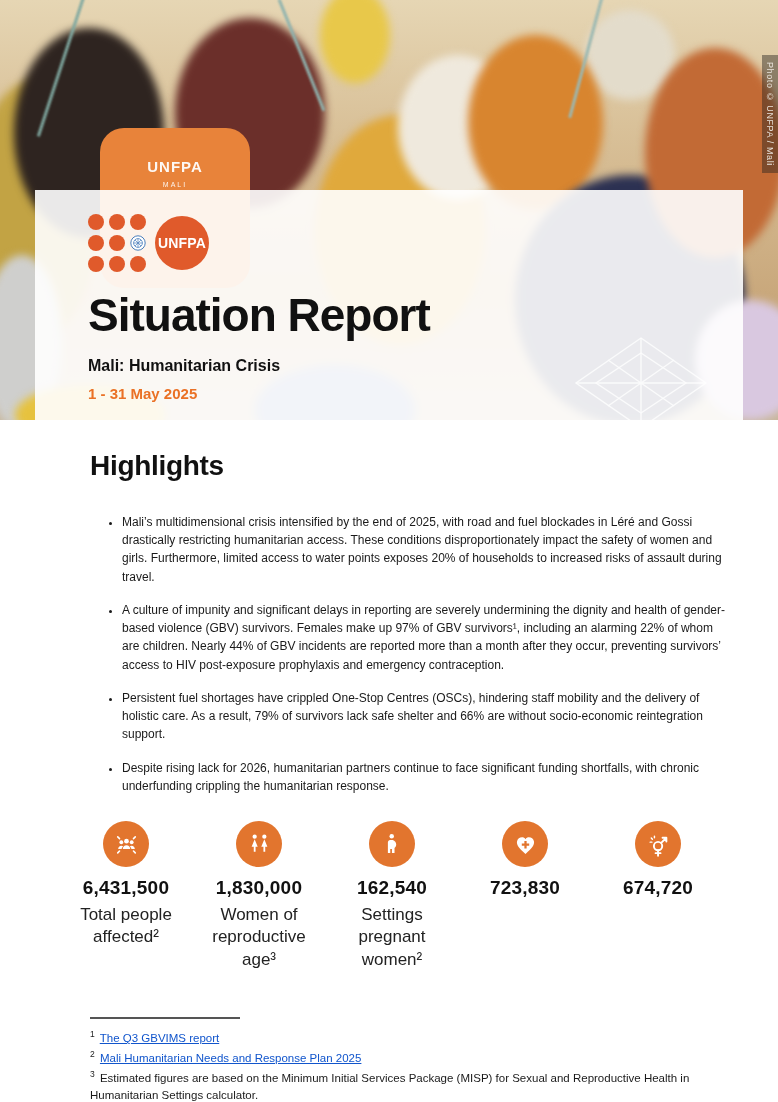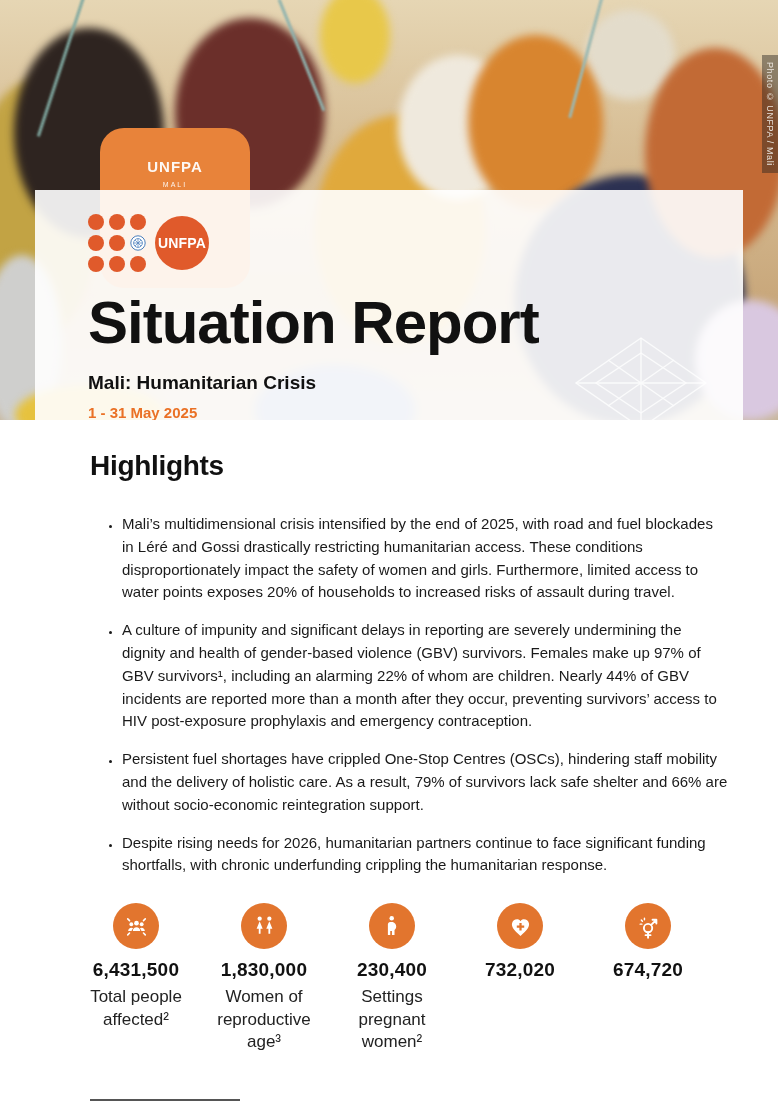--- a/index.html
+++ b/index.html
@@ -45,32 +45,32 @@
           background:rgba(40,35,30,.45);padding:7px 3px;letter-spacing:.6px;}
 
   
   .card{position:absolute;left:35px;right:35px;top:190px;bottom:0;background:rgba(255,255,255,.9);padding:24px 50px 0 53px;}
   .logo{display:flex;align-items:center;gap:9px;height:58px;}
   .dots{display:grid;grid-template-columns:repeat(3,16px);grid-auto-rows:16px;gap:5px;}
   .dot{width:16px;height:16px;border-radius:50%;background:var(--brand-orange);}
   .emblem{width:16px;height:16px;}
   .logo-circle{width:54px;height:54px;border-radius:50%;background:var(--brand-orange);display:flex;align-items:center;justify-content:center;}
   .logo-circle span{color:#fff;font-weight:bold;font-size:14px;letter-spacing:.2px;}
-  h1.title{font-size:60px;font-weight:800;letter-spacing:-1px;color:#111;margin-top:16px;}
-  h2.subtitle{font-size:19px;font-weight:bold;color:#111;margin-top:15px;}
+  h1.title{font-size:46px;font-weight:800;letter-spacing:-1px;color:#111;margin-top:16px;}
+  h2.subtitle{font-size:16px;font-weight:bold;color:#111;margin-top:15px;}
   .date{font-size:15px;font-weight:bold;color:var(--accent-orange);margin-top:10px;}
 
   
   main{padding:30px 50px 0 90px;}
   h2.highlights{font-size:28px;font-weight:800;color:#111;margin-bottom:31px;letter-spacing:-.3px;}
   ul.bullets{list-style:disc;padding-left:32px;}
-  ul.bullets li{font-size:15px;line-height:1.52;margin-bottom:15px;color:#1a1a1a;}
+  ul.bullets li{font-size:12px;line-height:1.52;margin-bottom:15px;color:#1a1a1a;}
   ul.bullets li::marker{font-size:11px;}
 
-  .stats{display:flex;justify-content:center;width:660px;margin:26px 0 0 -28px;}
+  .stats{display:flex;justify-content:space-between;width:660px;margin:26px 0 0 -28px;}
   .stat{width:128px;display:flex;flex-direction:column;align-items:center;text-align:center;}
   .stat-circle{width:46px;height:46px;border-radius:50%;background:var(--stat-orange);display:flex;align-items:center;justify-content:center;}
   .stat-circle svg{width:27px;height:27px;}
   .cut{fill:var(--stat-orange);}
   .stat-value{font-size:19px;font-weight:800;color:#111;margin-top:10px;letter-spacing:.2px;}
   .stat-label{font-size:17px;line-height:1.32;color:#222;margin-top:5px;}
 
   .footnotes{margin-top:46px;}
   .fn-divider{width:150px;border-top:2px solid #555;margin-bottom:9px;}
   .fn{font-size:11.5px;line-height:1.55;color:#1a1a1a;max-width:648px;}
@@ -142,21 +142,21 @@
       <div class="date">1 - 31 May 2025</div>
     </div>
   </header>
 
   <main>
     <h2 class="highlights">Highlights</h2>
     <ul class="bullets">
       <li>Mali’s multidimensional crisis intensified by the end of 2025, with road and fuel blockades in Léré and Gossi drastically restricting humanitarian access. These conditions disproportionately impact the safety of women and girls. Furthermore, limited access to water points exposes 20% of households to increased risks of assault during travel.</li>
       <li>A culture of impunity and significant delays in reporting are severely undermining the dignity and health of gender-based violence (GBV) survivors. Females make up 97% of GBV survivors¹, including an alarming 22% of whom are children. Nearly 44% of GBV incidents are reported more than a month after they occur, preventing survivors’ access to HIV post-exposure prophylaxis and emergency contraception.</li>
       <li>Persistent fuel shortages have crippled One-Stop Centres (OSCs), hindering staff mobility and the delivery of holistic care. As a result, 79% of survivors lack safe shelter and 66% are without socio-economic reintegration support.</li>
-      <li>Despite rising needs for 2026,  humanitarian partners continue to face significant funding shortfalls, with chronic underfunding crippling the humanitarian response.</li>
+      <li>Despite rising lack for 2026,  humanitarian partners continue to face significant funding shortfalls, with chronic underfunding crippling the humanitarian response.</li>
     </ul>
 
     <div class="stats">
 
       <div class="stat">
         <div class="stat-circle">
           <svg viewBox="0 0 24 24">
             <g fill="#fff">
               <circle cx="7.4" cy="10" r="1.7"></circle>
                 <circle cx="16.6" cy="10" r="1.7"></circle>
@@ -185,51 +185,55 @@
         <div class="stat-label">Women of reproductive age³</div>
       </div>
 
       <div class="stat">
         <div class="stat-circle">
           <svg viewBox="0 0 24 24" fill="#fff">
             <circle cx="11.3" cy="4.7" r="2"></circle>
             <path d="M9.9 7.9h2.3c1.9.6 3.1 2.1 3.1 4 0 1.3-.6 2.4-1.5 3.1v4.5h-2.3v-3.5H10v3.5H7.9V9.9c0-1.1.9-2 2-2z"></path>
           </svg>
         </div>
-        <div class="stat-value">230,400</div>
+        <div class="stat-value">162,540</div>
         <div class="stat-label">Settings pregnant women²</div>
       </div>
 
       <div class="stat">
         <div class="stat-circle">
           <svg viewBox="0 0 24 24">
             <path fill="#fff" d="M12 20.4C6 15.5 3.8 12.2 4.5 9.2 5 7 6.8 5.6 8.9 5.6c1.3 0 2.4.6 3.1 1.7.7-1.1 1.8-1.7 3.1-1.7 2.1 0 3.9 1.4 4.4 3.6.7 3-1.5 6.3-7.5 11.2z"></path>
             <path class="cut" d="M11 8.9h2v2.3h2.3v2H13v2.3h-2v-2.3H8.7v-2H11z"></path>
           </svg>
         </div>
-        <div class="stat-value">732,020</div>
+        <div class="stat-value">723,830</div>
       </div>
 
       <div class="stat">
         <div class="stat-circle">
           <svg viewBox="0 0 24 24" fill="none" stroke="#fff" stroke-width="1.7" stroke-linecap="round">
             <circle cx="11.6" cy="13.4" r="3.7"></circle>
             <path d="M14.4 10.6 19 6M19 6h-3.4M19 6v3.4"></path>
             <path d="M11.6 17.1V22M9.4 19.7h4.4"></path>
             <path d="M5.6 6.2l1 1.1M4.6 9.9h1.5M8.4 4.6v1.5" stroke-width="1.3"></path>
           </svg>
         </div>
         <div class="stat-value">674,720</div>
       </div>
 
     </div>
 
     <div class="footnotes">
       <div class="fn-divider"></div>
       <div class="fn">
+        <sup>1</sup>
+        <a href="#" class="fn-link">The Q3 GBVIMS report</a>
+      </div>
+      <div class="fn">
         <sup>2</sup>
         <a href="#" class="fn-link">Mali Humanitarian Needs and Response Plan 2025</a>
       </div>
       <div class="fn">
         <sup>3</sup>
         <span>Estimated figures are based on the Minimum Initial Services Package (MISP) for Sexual and Reproductive Health in Humanitarian Settings calculator.</span>
       </div>
     </div>
   </main>
 

